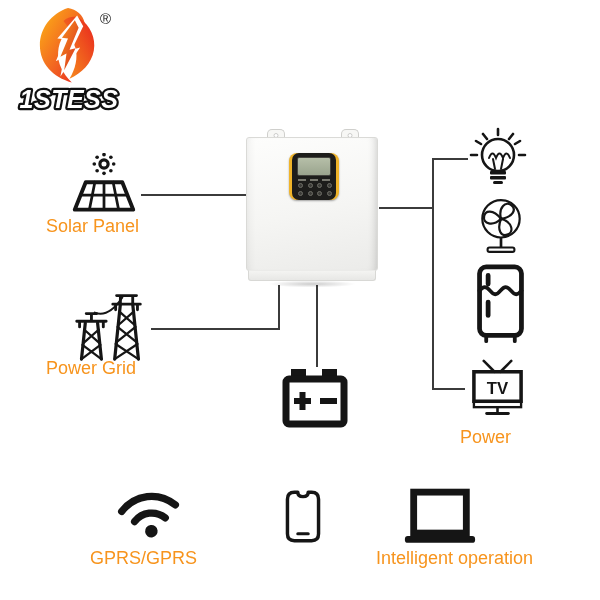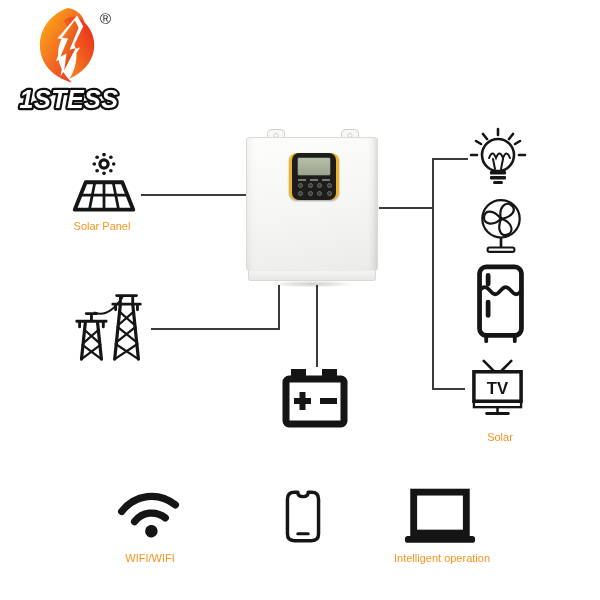--- a/index.html
+++ b/index.html
@@ -2,22 +2,22 @@
 <html style="--accent: #F7941D; --connector: #3B3B3B; --icon: #151515; --flame-yellow: #FDB515; --flame-orange: #F26522; --flame-red: #E8231F; --panel-yellow: #F0B429; --lcd-green: #A9B39B;"><head>
 <meta charset="utf-8">
 <style>
   html,body { margin:0; padding:0; background:#fff; }
   .stage {
     position:relative; width:600px; height:600px; background:#ffffff;
     font-family:"Liberation Sans", sans-serif; overflow:hidden;
   }
   .abs { position:absolute; }
   .label {
-    position:absolute; color:var(--accent,#F7941D); font-size:11px;
-    text-align:center; white-space:nowrap; line-height:14px;
+    position:absolute; color:var(--accent,#F7941D); font-size:18px;
+    text-align:left; white-space:nowrap; line-height:14px;
   }
   .connector { position:absolute; background:var(--connector,#3B3B3B); }
   .icon-svg { position:absolute; color:var(--icon,#151515); }
 
   
   .inverter { position:absolute; left:246px; top:128px; width:132px; height:164px; }
   .inv-tab {
     position:absolute; top:1px; width:18px; height:10px; box-sizing:border-box;
     border:1.5px solid #cfcfcc; border-bottom:none; border-radius:5px 5px 0 0; background:#f7f7f5;
   }
@@ -110,20 +110,21 @@
     <g stroke="currentColor" fill="none" stroke-linecap="round">
       <path d="M50,17 L44,75 M63,17 L69,75" stroke-width="3.4"></path>
       <path d="M49,25 L65,39 M64,25 L48,39 M47,41 L67,57 M66,41 L46,57 M45,59 L69,75 M68,59 L44,75" stroke-width="2.4"></path>
       <path d="M42,17 H71 M45,17 V23 M68,17 V23 M50,17 V8 M63,17 V8 M46,8 H67" stroke-width="3"></path>
       <path d="M13,37 L9,75 M26,37 L30,75" stroke-width="3.4"></path>
       <path d="M12,44 L28,58 M27,44 L11,58 M10,60 L30,75 M29,60 L9,75" stroke-width="2.4"></path>
       <path d="M4,35 H35 M7,35 V41 M32,35 V41 M19.5,35 V27 M14,27 H25" stroke-width="3"></path>
       <path d="M23,26 C34,30 44,22 52,10" stroke-width="2.2"></path>
     </g>
   </svg>
+  <div class="label" style="left:46px;top:361px;width:112px">Power Grid</div>
 
   <div class="connector" style="left:141px;top:194px;width:105px;height:2px"></div>
   <div class="connector" style="left:151px;top:328px;width:129px;height:2px"></div>
   <div class="connector" style="left:278px;top:285px;width:2px;height:45px"></div>
   <div class="connector" style="left:316px;top:285px;width:2px;height:82px"></div>
   <div class="connector" style="left:379px;top:207px;width:54px;height:2px"></div>
   <div class="connector" style="left:432px;top:158px;width:2px;height:232px"></div>
   <div class="connector" style="left:434px;top:158px;width:34px;height:2px"></div>
   <div class="connector" style="left:434px;top:388px;width:31px;height:2px"></div>
 
@@ -205,37 +206,37 @@
     <g stroke="currentColor" fill="none" stroke-linecap="round">
       <path d="M17,2 L28,13 M45,2 L34,13" stroke-width="2.6"></path>
       <rect x="7" y="13" width="48" height="30" stroke-width="3.6"></rect>
       <rect x="7" y="43" width="48" height="6" stroke-width="2.4"></rect>
       <path d="M31,49 V55" stroke-width="2.6"></path>
       <path d="M20,55.5 H42" stroke-width="3"></path>
     </g>
     <text x="31" y="36" text-anchor="middle" font-size="17" font-weight="bold" fill="currentColor">TV</text>
   </svg>
 
-  <div class="label" style="left:460px;top:430px;width:80px">Solar</div>
+  <div class="label" style="left:460px;top:430px;width:80px">Power</div>
 
   <svg class="icon-svg" style="left:112px;top:483px;transform:rotate(-7deg)" width="74" height="58" viewBox="0 0 72 60">
     <g stroke="currentColor" fill="none" stroke-width="7.5" stroke-linecap="round">
       <path d="M8,26 C24,10 48,10 64,26"></path>
       <path d="M20,38 C29,29 43,29 52,38"></path>
     </g>
     <circle cx="36" cy="50" r="6.5" fill="currentColor"></circle>
   </svg>
-  <div class="label" style="left:90px;top:551px;width:120px">WIFI/WIFI</div>
+  <div class="label" style="left:90px;top:551px;width:120px">GPRS/GPRS</div>
 
   <svg class="icon-svg" style="left:284px;top:489px" width="38" height="55" viewBox="0 0 44 62">
     <g stroke="currentColor" fill="none" stroke-width="4" stroke-linecap="round" stroke-linejoin="round">
       <path d="M16,3 H12 Q4,3 4,11 V51 Q4,59 12,59 H32 Q40,59 40,51 V11 Q40,3 32,3 H28 Q28,8 22,8 Q16,8 16,3 Z"></path>
       <path d="M16,51 H28" stroke-width="3.6"></path>
     </g>
   </svg>
 
   <svg class="icon-svg" style="left:401px;top:488px" width="78" height="57" viewBox="0 0 80 58">
     <rect x="13" y="4" width="54" height="42" fill="none" stroke="currentColor" stroke-width="7"></rect>
     <rect x="4" y="49" width="72" height="7" rx="3" fill="currentColor"></rect>
   </svg>
-  <div class="label" style="left:386px;top:551px;width:112px">Intelligent operation</div>
+  <div class="label" style="left:376px;top:551px;width:112px">Intelligent operation</div>
 
 </div>
 
 </body></html>

